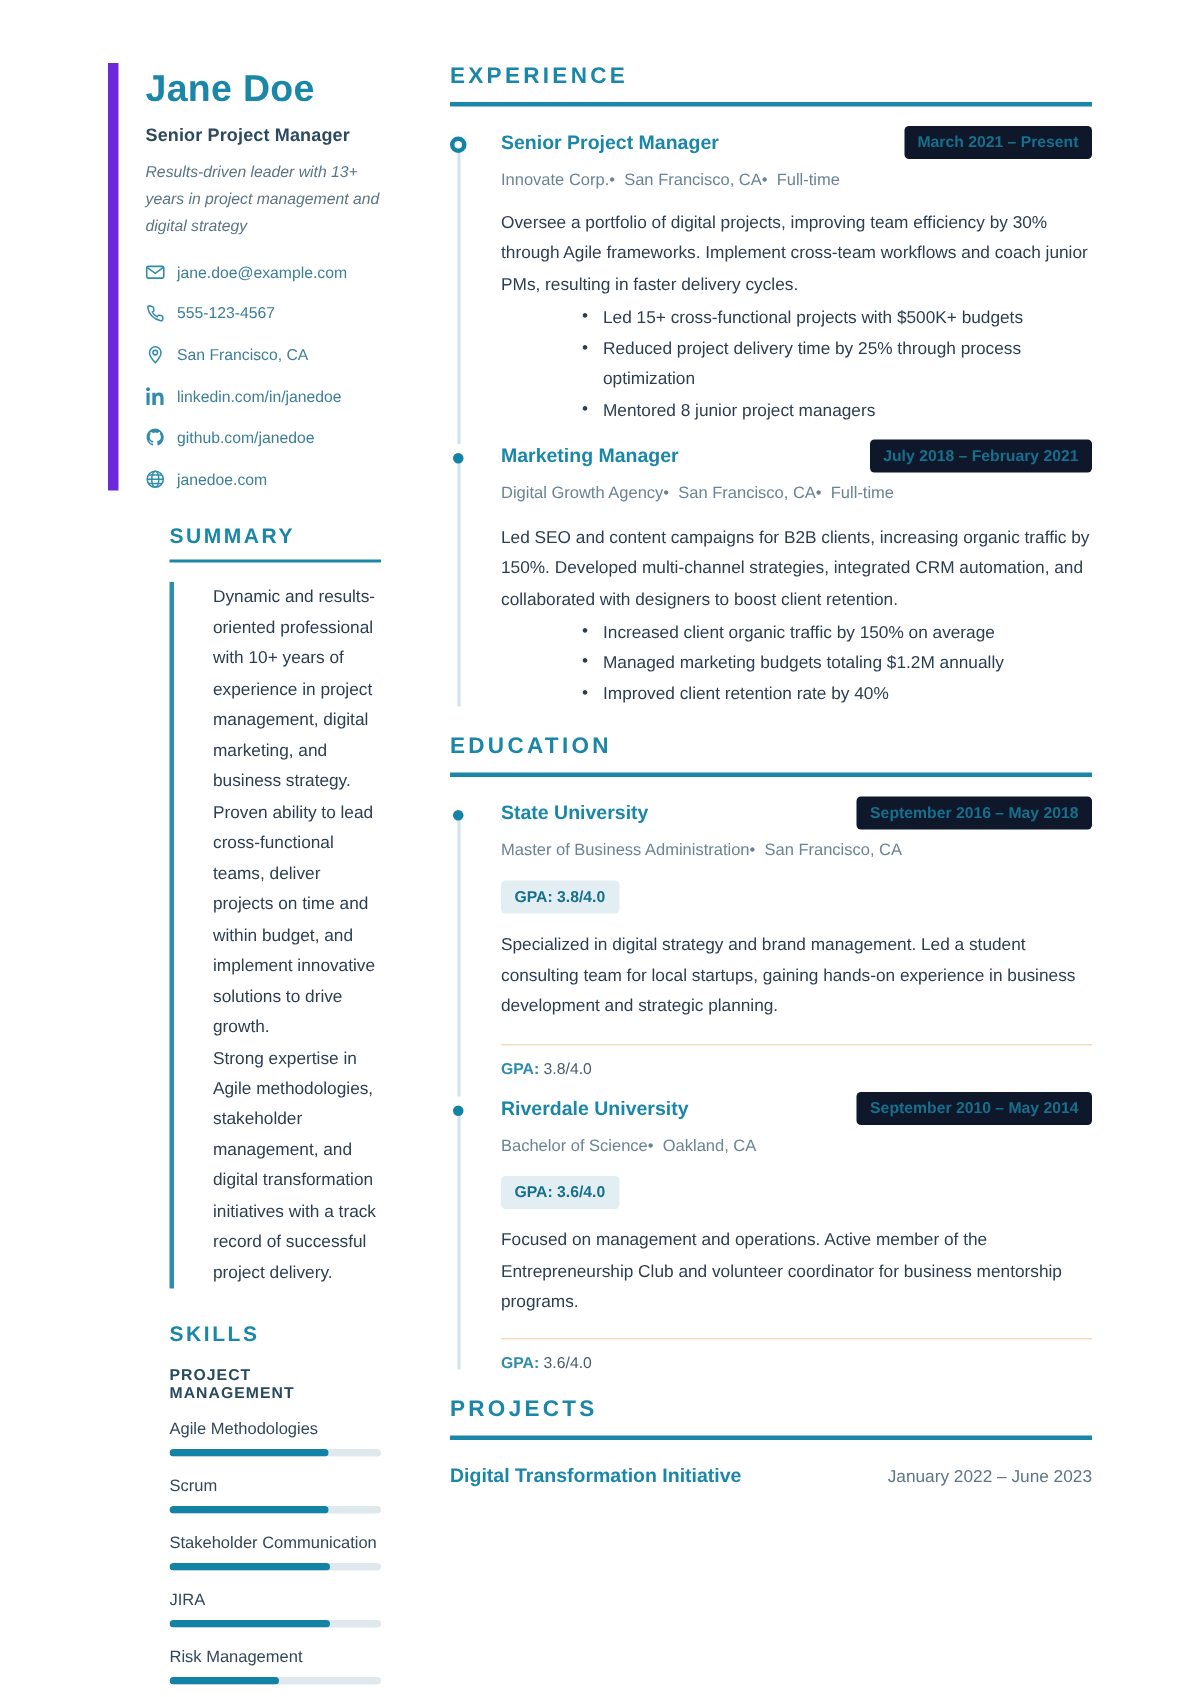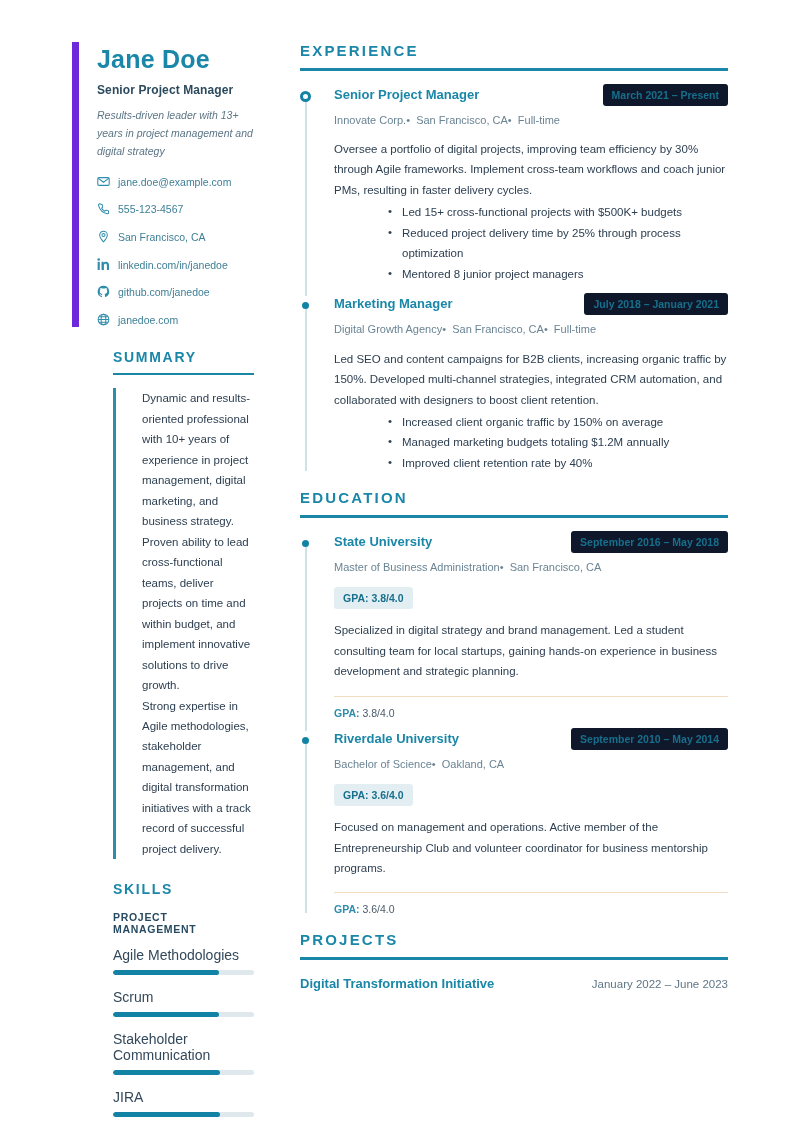--- a/index.html
+++ b/index.html
@@ -111,21 +111,21 @@
 
   .skill-group-title {
     font-size: 10.5px;
     font-weight: bold;
     color: #274a61;
     letter-spacing: 0.7px;
     margin: 14px 0 12px 0;
   }
   .skill-row { margin-bottom: 14px; }
   .skill-name {
-    font-size: 14px;
+    font-size: 11px;
     color: #32485a;
     margin-bottom: 7px;
   }
   .skill-track {
     height: 5px;
     border-radius: 3px;
     background: #dfe9ed;
     width: 100%;
     overflow: hidden;
   }
@@ -428,21 +428,21 @@
               <li>Led 15+ cross-functional projects with $500K+ budgets</li>
               <li>Reduced project delivery time by 25% through process optimization</li>
               <li>Mentored 8 junior project managers</li>
             </ul>
           </div>
           <div class="tl-item">
             <div class="tl-line"></div>
             <div class="marker-dot"></div>
             <div class="row-head">
               <h3 class="role">Marketing Manager</h3>
-              <span class="date-badge">July 2018 – January 2021</span>
+              <span class="date-badge">July 2018 – February 2021</span>
             </div>
             <div class="meta"><span>Digital Growth Agency</span><span class="sep">•&nbsp; </span><span>San Francisco, CA</span><span class="sep">•&nbsp; </span><span>Full-time</span></div>
             <p class="desc">Led SEO and content campaigns for B2B clients, increasing organic traffic by 150%. Developed multi-channel strategies, integrated CRM automation, and collaborated with designers to boost client retention.</p>
             <ul class="bullets">
               <li>Increased client organic traffic by 150% on average</li>
               <li>Managed marketing budgets totaling $1.2M annually</li>
               <li>Improved client retention rate by 40%</li>
             </ul>
           </div>
         </div>

